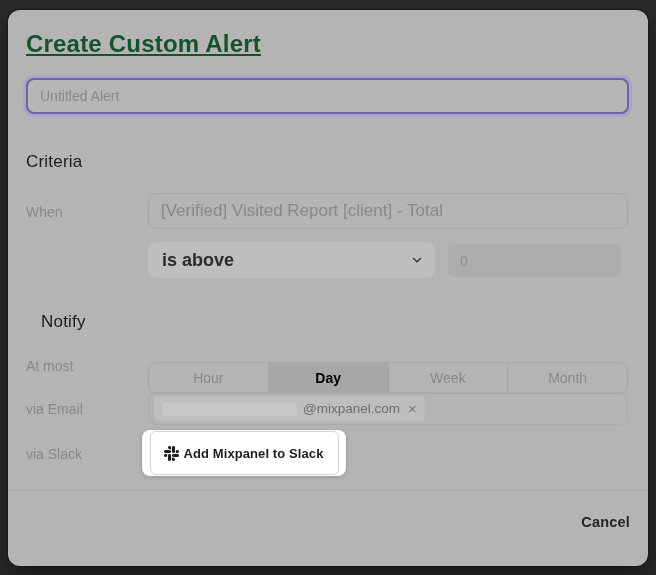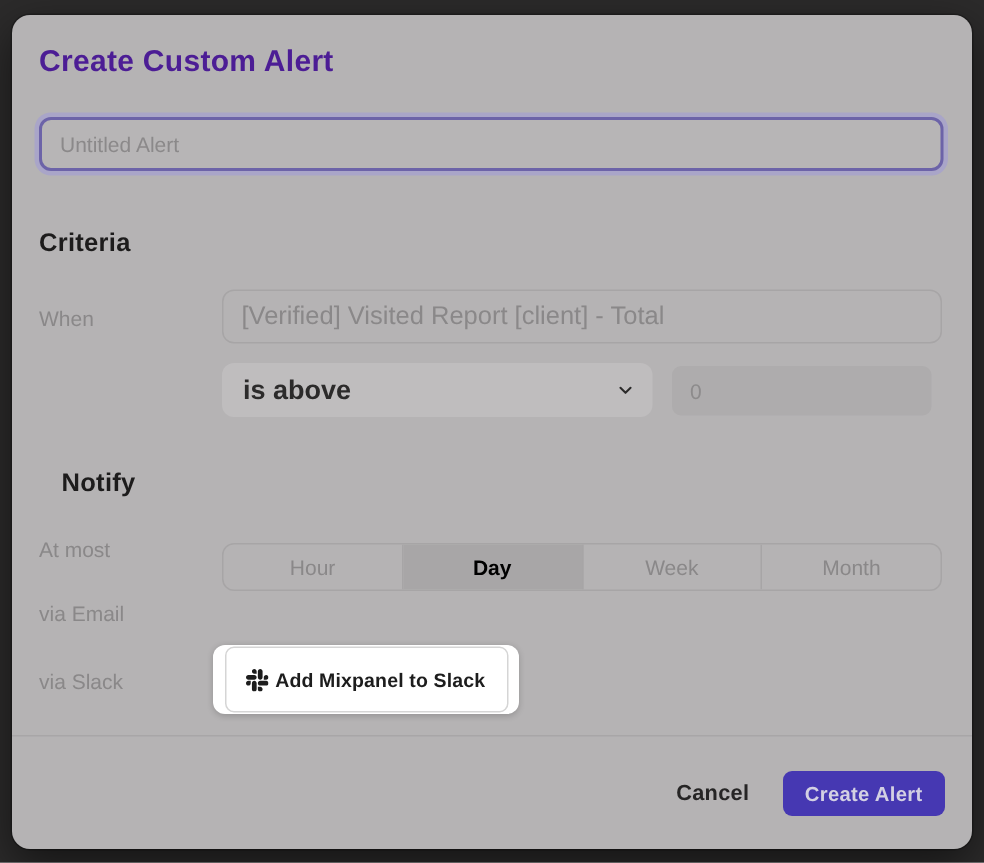--- a/index.html
+++ b/index.html
@@ -15,43 +15,44 @@
     left: 8px; top: 10px;
     width: 640px; height: 556px;
     background: #b5b3b4;
     border-radius: 12px;
     box-shadow: 0 0 0 1px rgba(0,0,0,0.25), 0 10px 30px rgba(0,0,0,0.55);
   }
   .abs { position: absolute; }
 
   .dialog-title {
     left: 18px; top: 20px;
-    font-size: 20px;
+    font-size: 24px;
     font-weight: bold;
     letter-spacing: 0.2px;
-    color: #4c1d95;
+    color: #14532d;
+    text-decoration: underline;
   }
   .name-input {
     left: 18px; top: 68px;
     width: 603px; height: 36px;
     background: #b7b5b6;
     border: 2px solid #6c63a8;
     box-shadow: 0 0 0 3px #a9a5c8;
     border-radius: 8px;
     padding: 16px 12px;
     font-family: inherit;
     font-size: 14px;
     color: #4a4849;
     outline: none;
   }
   .name-input::placeholder { color: #8b898a; opacity: 1; }
 
   .section-heading {
     font-size: 17px;
-    font-weight: bold;
+    font-weight: normal;
     color: #1d1c1c;
     letter-spacing: 0.2px;
   }
   .criteria-heading { left: 18px; top: 142px; }
   .notify-heading   { left: 18px; top: 302px; margin-left: 15px; }
 
   .row-label {
     left: 18px;
     font-size: 14px;
     color: #8a8889;
@@ -259,20 +260,27 @@
 
   <div class="abs segmented">
     <div class="segment">Hour</div>
     <div class="segment selected">Day</div>
     <div class="segment">Week</div>
     <div class="segment">Month</div>
   </div>
 
   <div class="abs row-label" style="top:391px;">via Email</div>
 
+  <div class="abs email-field">
+    <div class="email-chip">
+      <span class="email-redacted"></span>
+      <span class="email-domain">@mixpanel.com</span>
+      <span class="chip-remove">×</span>
+    </div>
+  </div>
 
   <div class="abs row-label" style="top:436px;">via Slack</div>
 
   <div class="abs spotlight">
     <button class="slack-button">
       <span style="display:flex;">
         <svg width="15" height="15" viewBox="0 0 122.8 122.8">
           <path d="M25.8 77.6c0 7.1-5.8 12.9-12.9 12.9S0 84.7 0 77.6s5.8-12.9 12.9-12.9h12.9v12.9zm6.5 0c0-7.1 5.8-12.9 12.9-12.9s12.9 5.8 12.9 12.9v32.3c0 7.1-5.8 12.9-12.9 12.9s-12.9-5.8-12.9-12.9V77.6z" fill="#1d1d1d"></path>
           <path d="M45.2 25.8c-7.1 0-12.9-5.8-12.9-12.9S38.1 0 45.2 0s12.9 5.8 12.9 12.9v12.9H45.2zm0 6.5c7.1 0 12.9 5.8 12.9 12.9s-5.8 12.9-12.9 12.9H12.9C5.8 58.1 0 52.3 0 45.2s5.8-12.9 12.9-12.9h32.3z" fill="#1d1d1d"></path>
           <path d="M97 45.2c0-7.1 5.8-12.9 12.9-12.9s12.9 5.8 12.9 12.9-5.8 12.9-12.9 12.9H97V45.2zm-6.5 0c0 7.1-5.8 12.9-12.9 12.9s-12.9-5.8-12.9-12.9V12.9C64.7 5.8 70.5 0 77.6 0s12.9 5.8 12.9 12.9v32.3z" fill="#1d1d1d"></path>
@@ -280,16 +288,15 @@
         </svg>
       </span>
       <span class="label">Add Mixpanel to Slack</span>
     </button>
   </div>
 
   <div class="abs footer-divider"></div>
 
   <div class="abs footer">
     <button class="cancel-button">Cancel</button>
-    <button class="create-button">Create Alert</button>
   </div>
 
 </div>
 
 </body></html>

